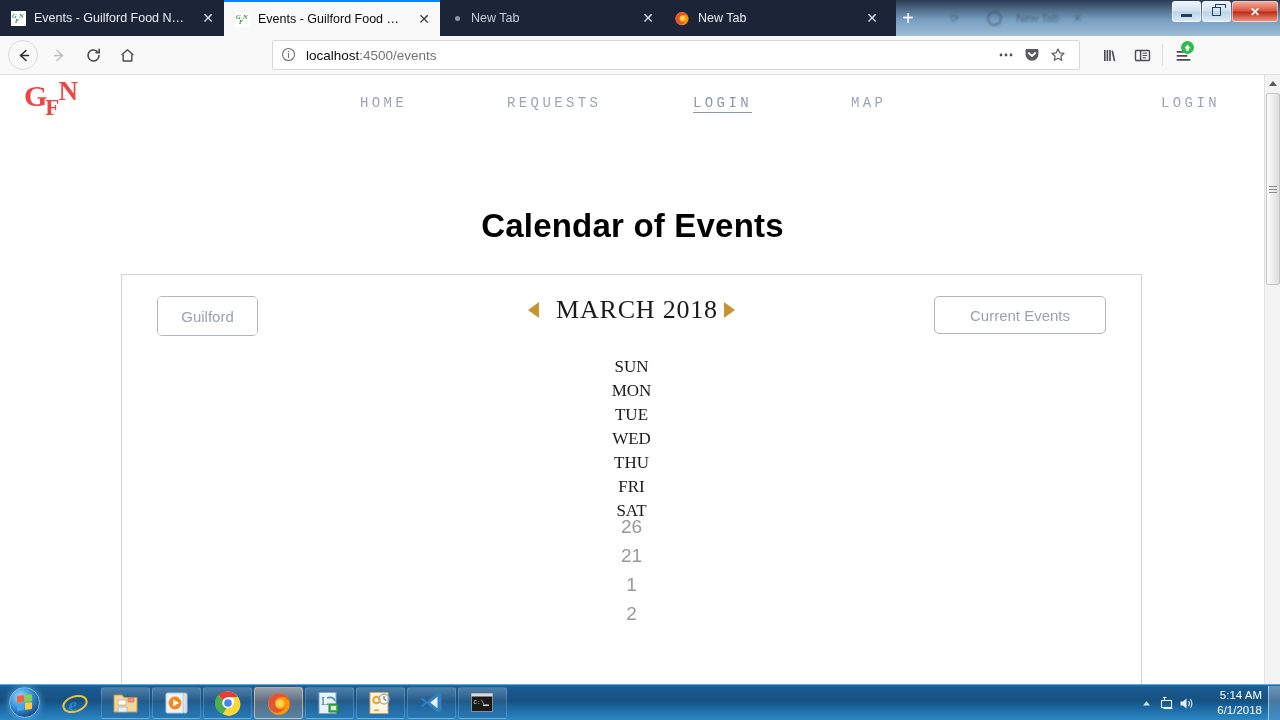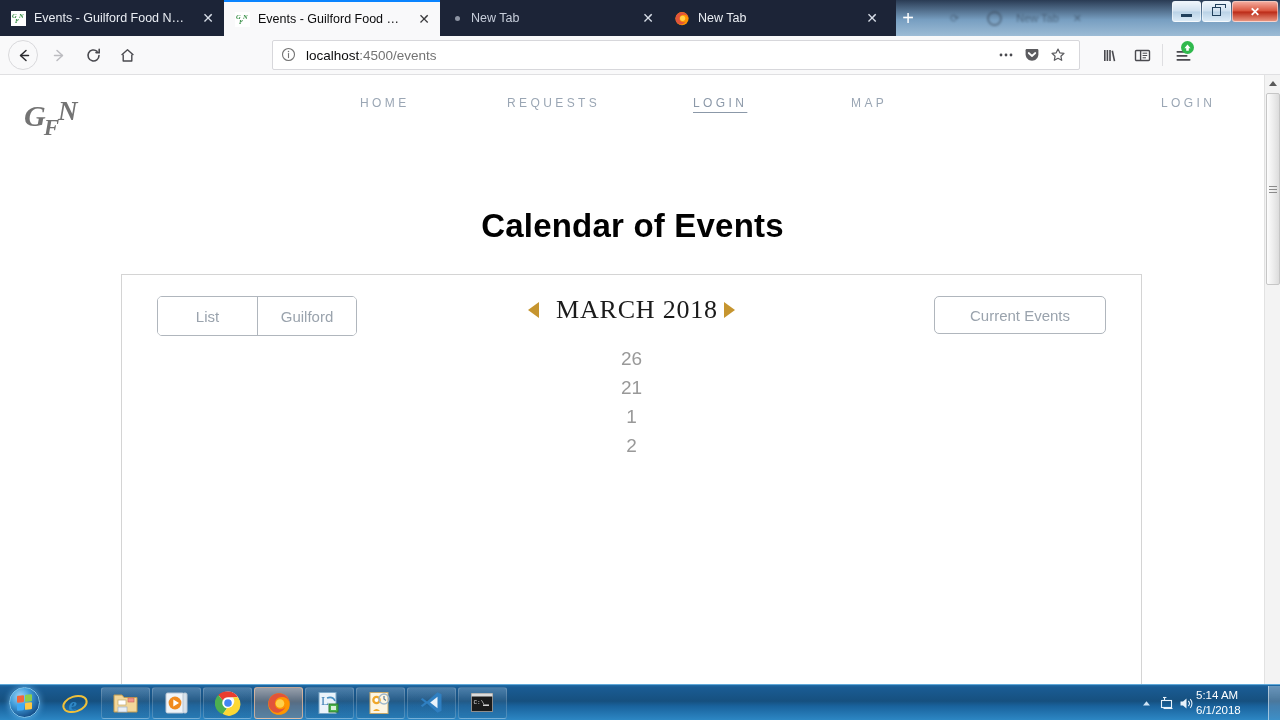--- a/index.html
+++ b/index.html
@@ -176,34 +176,34 @@
     position: relative; height: calc(684px - 36px - 39px);
     background: #ffffff; overflow: hidden;
   }
   #page { position: relative; width: 1265px; }
 
   
   #siteheader {
     height: 78px; display: flex; align-items: center; position: relative;
   }
   #logo {
-    position: absolute; left: 24px; top: 24px;
-    font-family: "Liberation Serif", serif; color: #737373;
-    font-weight: bold; font-style: italic;
+    position: absolute; left: 24px; top: 4px;
+    font-family: "Liberation Serif", serif; color: #ef4444;
+    font-weight: bold; 
   }
   #logo .g { font-size: 30px; }
   #logo .f { font-size: 23px; position: relative; top: 9px; left: -2px; }
   #logo .n { font-size: 27px; position: relative; top: -6px; left: -3px; }
   #mainnav {
     position: absolute; left: 0; right: 0; top: 28px;
     display: flex; align-items: center;
   }
   .navlink {
-    font-size: 12px; letter-spacing: 3.4px; color: #9aa6b4;
-    font-family: Liberation Sans, sans-serif; white-space: nowrap;
+    font-size: 14px; letter-spacing: 3.4px; color: #9aa6b4;
+    font-family: Liberation Mono, monospace; white-space: nowrap;
   }
   .navlink.active { color: #8b98a8; text-decoration: underline; text-underline-offset: 5px; }
   #nav-home    { position: absolute; left: 360px; }
   #nav-req     { position: absolute; left: 507px; }
   #nav-events  { position: absolute; left: 693px; }
   #nav-map     { position: absolute; left: 851px; }
   #nav-login   { position: absolute; left: 1161px; }
 
   #pagetitle {
     text-align: center; font-size: 33px; font-weight: bold; color: #010101;
@@ -319,21 +319,21 @@
   .tbitem.plain { border-color: transparent; background: transparent; }
   .tbitem.firefox-active {
     background: linear-gradient(180deg, rgba(255,215,190,.55), rgba(255,170,120,.28) 50%, rgba(255,140,70,.22));
     border-color: rgba(255,200,160,.65);
   }
   #tray {
     position: absolute; right: 0; top: 0; height: 36px; display: flex; align-items: center;
   }
   #tray .tbtn { width: 20px; display: flex; align-items: center; justify-content: center; }
   #clock {
-    width: 66px; text-align: left; color: #ffffff;
+    width: 66px; text-align: right; color: #ffffff;
     font-size: 11.5px; line-height: 15px; font-family: "Liberation Sans", sans-serif;
   }
   #showdesktop {
     width: 12px; height: 34px; margin-left: 6px;
     background: linear-gradient(180deg, rgba(255,255,255,.35), rgba(255,255,255,.08));
     border-left: 1px solid rgba(255,255,255,.5);
   }
 </style>
 </head>
 <body>
@@ -521,34 +521,42 @@
             <span class="navlink" id="nav-login">LOGIN</span>
           </nav>
         </div>
 
         <h1 id="pagetitle">Calendar of Events</h1>
 
         <div id="card">
           <div id="cardtoolbar">
 
             <div id="btngroup">
-              <div class="gbtn">List</div>
               <div class="gbtn">Guilford</div>
             </div>
 
             <div id="monthnav">
               <span class="arrow left"></span>
               <span id="monthlabel">MARCH 2018</span>
               <span class="arrow right"></span>
             </div>
 
             <div id="currentmonth">Current Events</div>
           </div>
 
           <div id="calgrid">
+            <div id="daynames">
+              <div class="dayname">SUN</div>
+              <div class="dayname">MON</div>
+              <div class="dayname">TUE</div>
+              <div class="dayname">WED</div>
+              <div class="dayname">THU</div>
+              <div class="dayname">FRI</div>
+              <div class="dayname">SAT</div>
+            </div>
             <div id="daynums">
               <div class="daynum">26</div>
               <div class="daynum">21</div>
               <div class="daynum">1</div>
               <div class="daynum">2</div>
             </div>
           </div>
         </div>
       </div>
 

